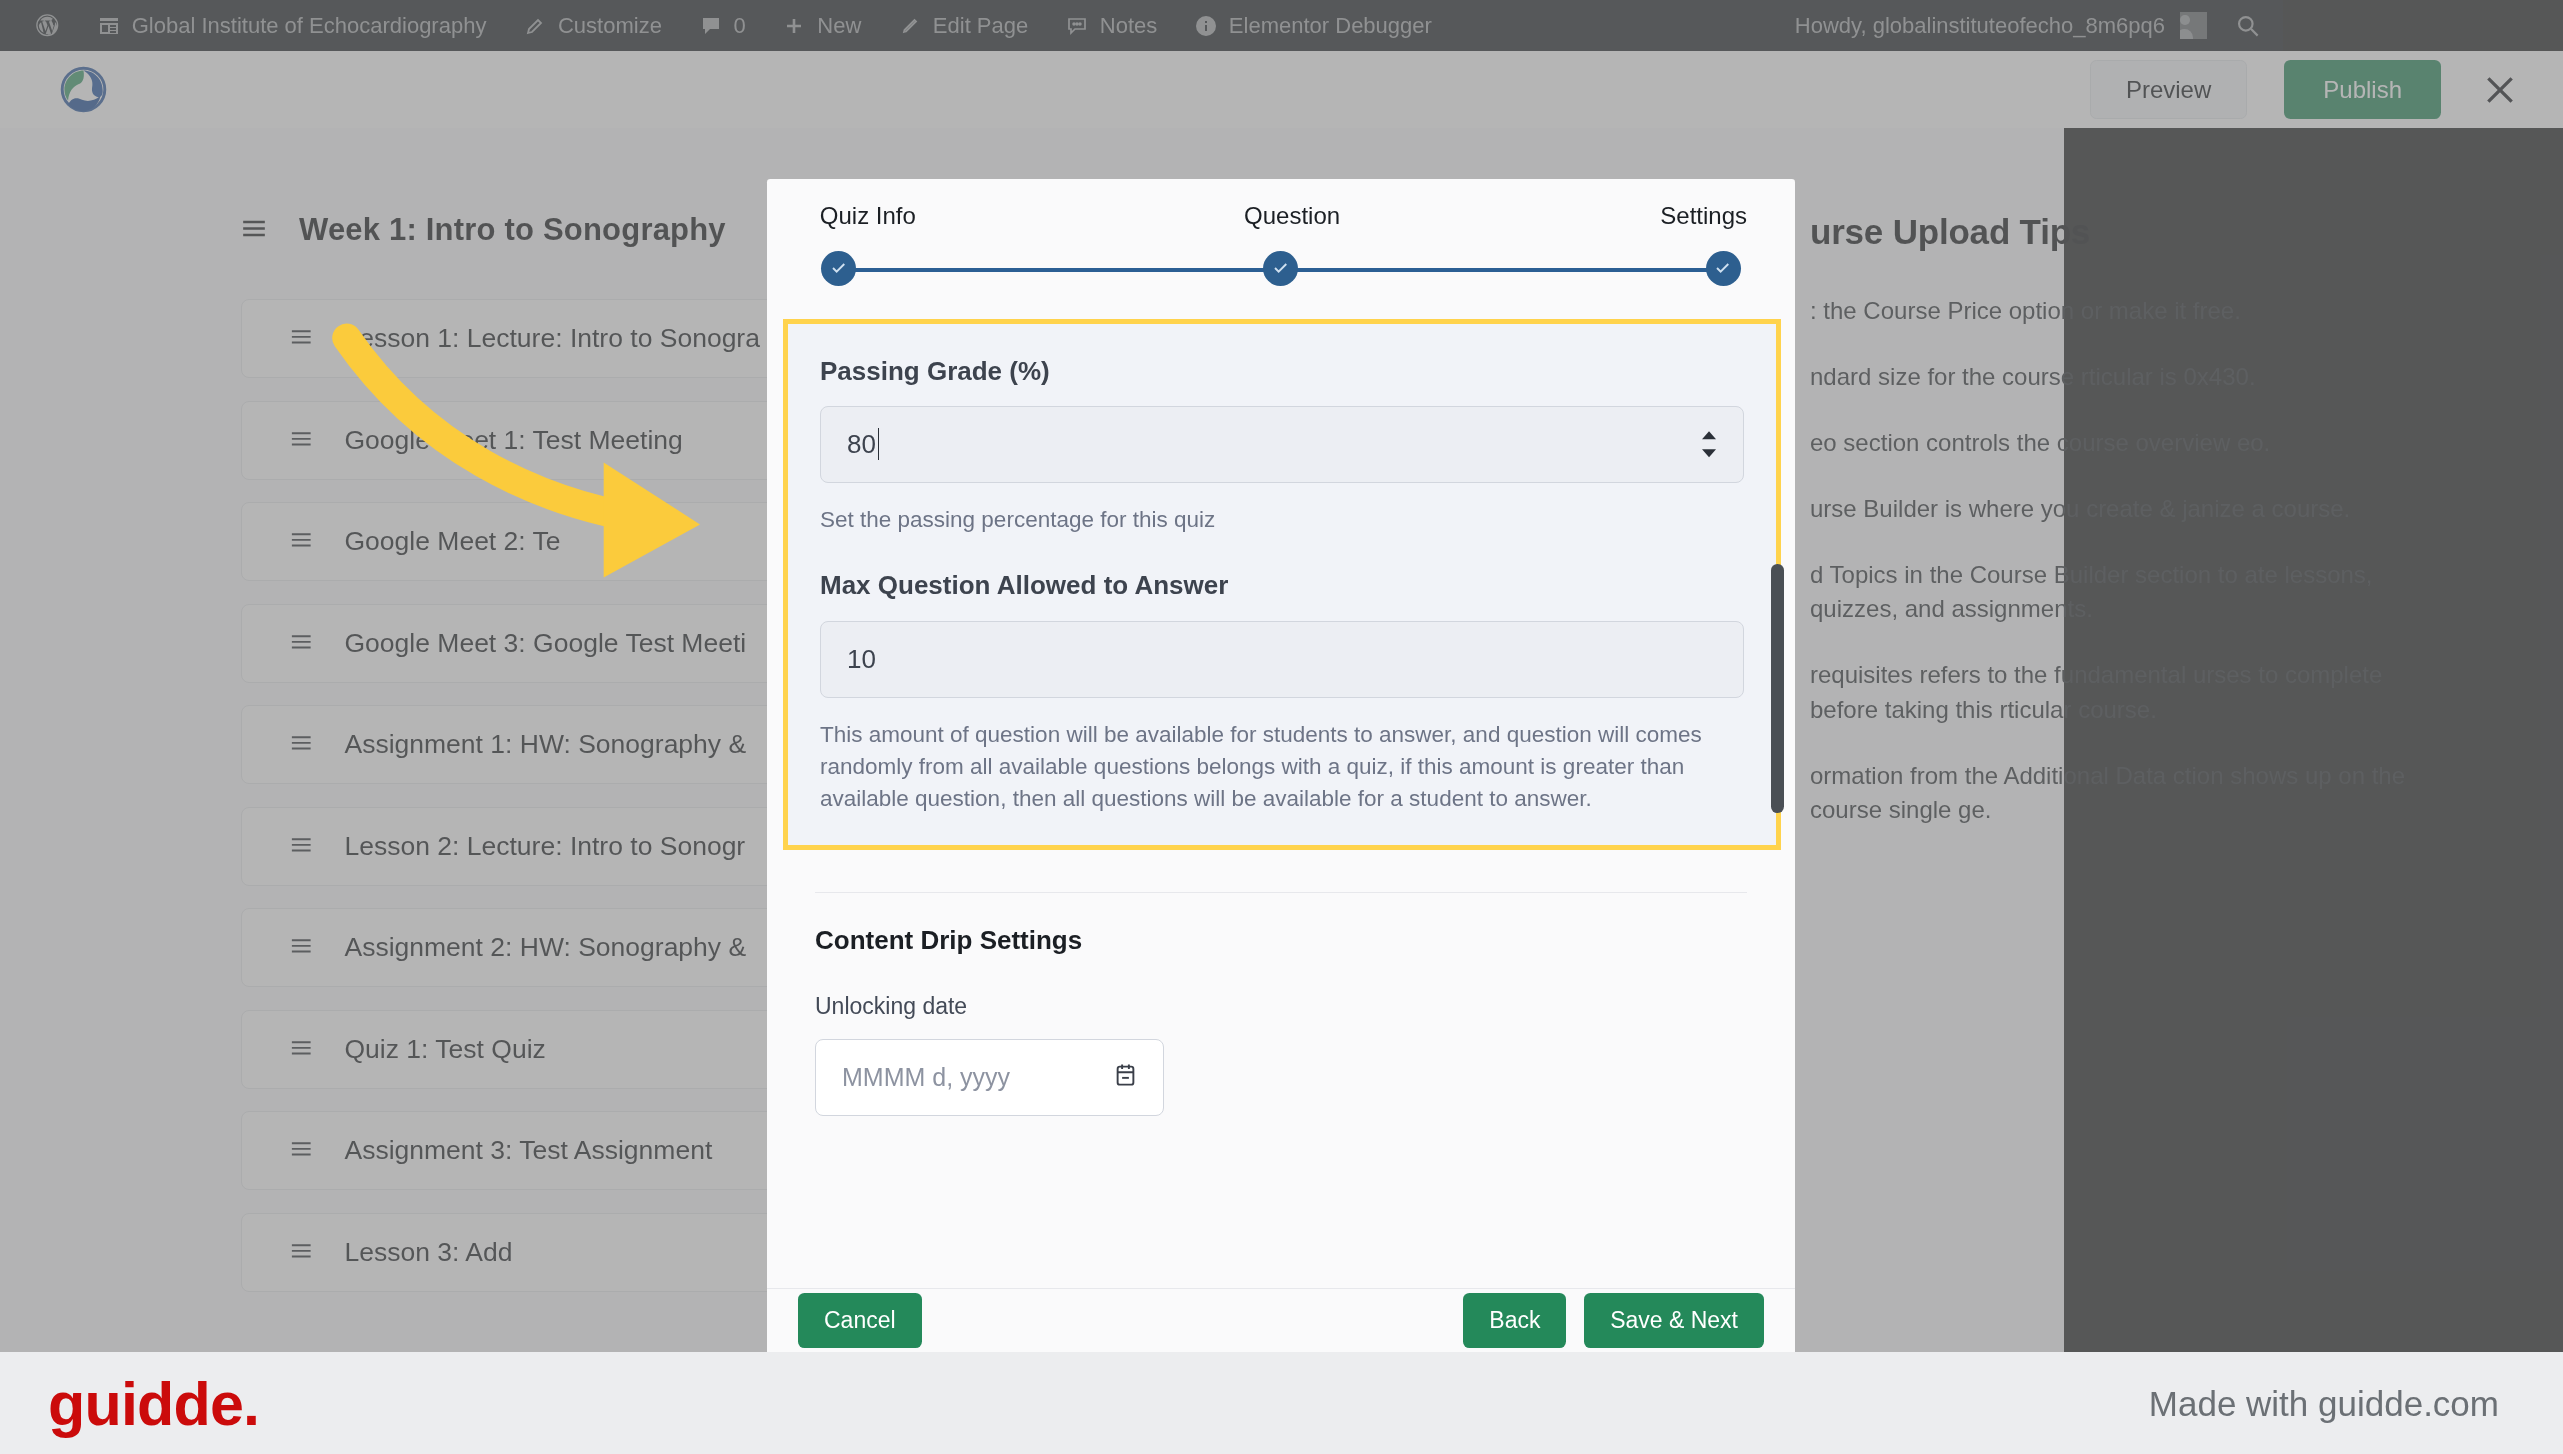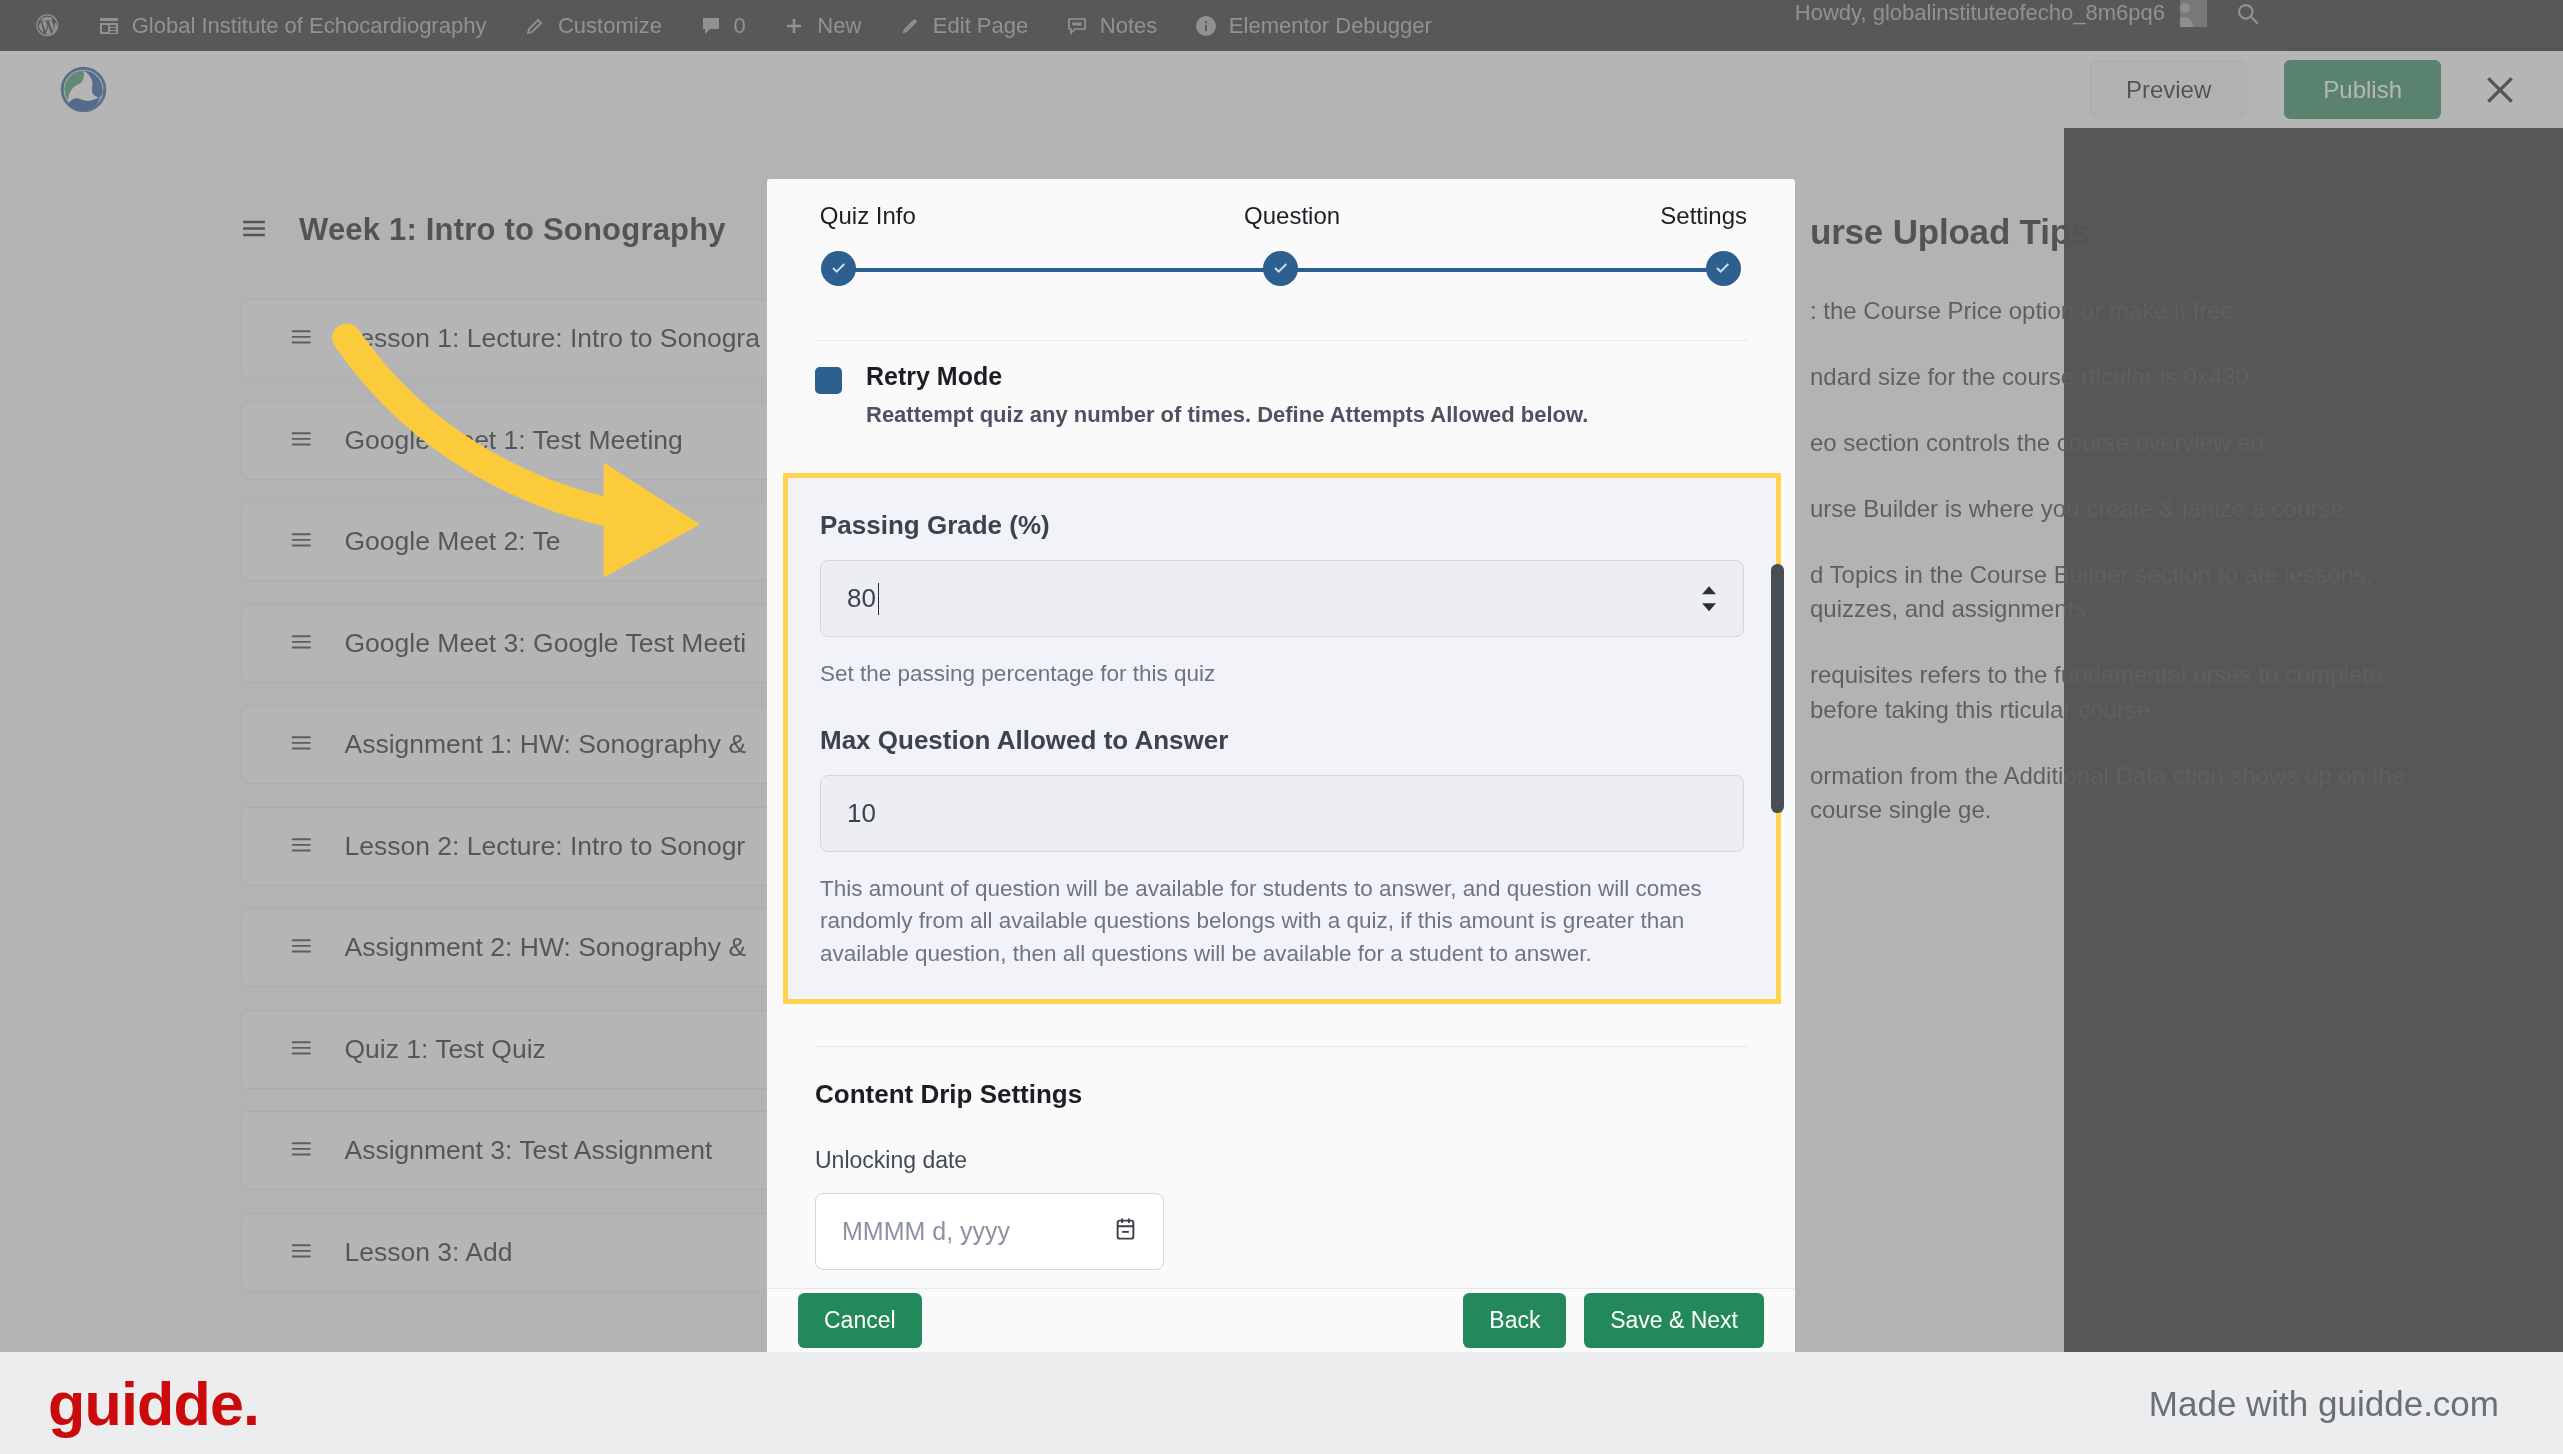--- a/index.html
+++ b/index.html
@@ -28,21 +28,21 @@
   .ab-item {
     display: flex; align-items: center; gap: 9.7px;
     color: #a7aaad; font-size: 22px;
     padding: 0 17.7px; height: 51px;
     white-space: nowrap;
   }
   .ab-icon { display: inline-flex; align-items: center; justify-content: center;
     width: 26.5px; height: 26.5px; color: #a7aaad; }
   .ab-icon svg { display: block; }
   #ab-right { position: absolute; right: 22.5px; top: 0; height: 51px;
-    display: flex; align-items: flex-start; gap: 0; }
+    display: flex; align-items: center; gap: 0; }
   #ab-howdy { color: #a7aaad; font-size: 22px; white-space: nowrap; }
   #ab-avatar { width: 27px; height: 27px; background: #6a6e71; margin-left: 14.5px;
     display: flex; align-items: flex-end; justify-content: center; overflow: hidden; }
   #ab-avatar .head { width: 10.5px; height: 10.5px; border-radius: 50%; background: #9ea2a5; position: relative; top: -13.7px; }
   #ab-avatar .body { width: 17.7px; height: 10.5px; border-radius: 8.8px 8.8px 0 0; background: #9ea2a5; position: relative; left: -13.7px; }
   #ab-search { margin-left: 27px; color: #a7aaad; display: flex; align-items: center; }
 
   
   #editor-header {
     position: absolute; left: 0; top: 51px; width: 2563px; height: 77px;
@@ -407,27 +407,20 @@
             <svg width="19.3" height="19.3" viewBox="0 0 24 24" fill="none" stroke="currentColor" stroke-width="2.4">
                 <path d="M5 12.5l4.5 4.5L19 7.5"></path>
               </svg>
           </div>
         </div>
       </div>
 
       <div id="modal-scroll">
         <div id="modal-inner">
 
-          <div id="retry-block">
-            <div id="retry-check"></div>
-            <div>
-              <div id="retry-title">Retry Mode</div>
-              <div id="retry-desc">Reattempt quiz any number of times. Define Attempts Allowed below.</div>
-            </div>
-          </div>
 
           <div id="highlight-box">
             <div class="field-label">Passing Grade (%)</div>
             <div class="field-input">
               <span>80</span>
                 <span class="caret"></span>
               <span class="spinner">
                 <i class="up"></i>
                   <i class="down"></i>
               </span>

